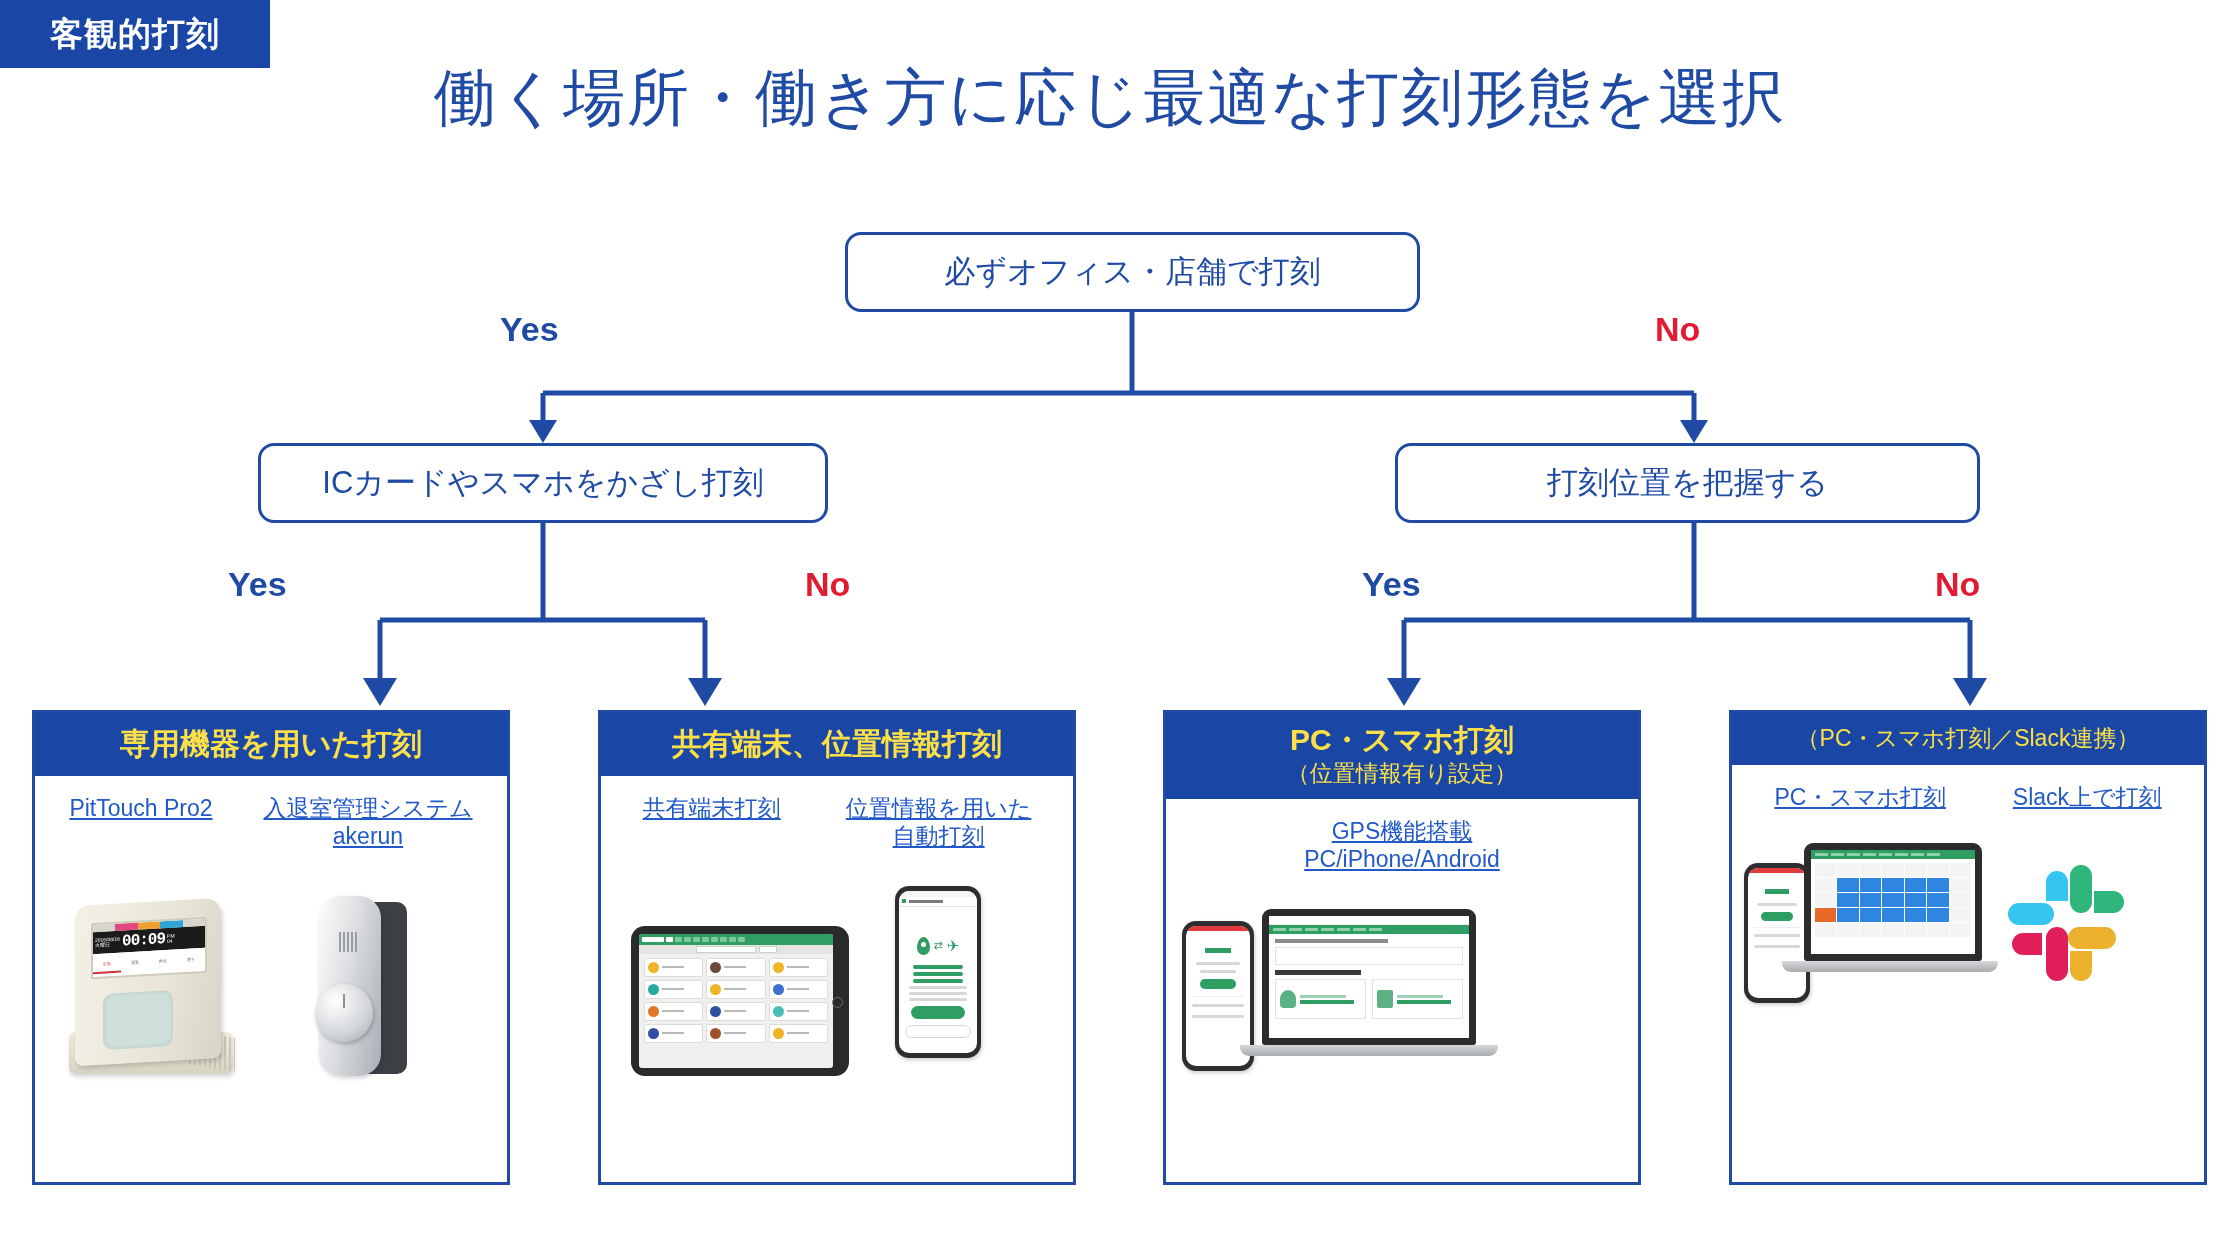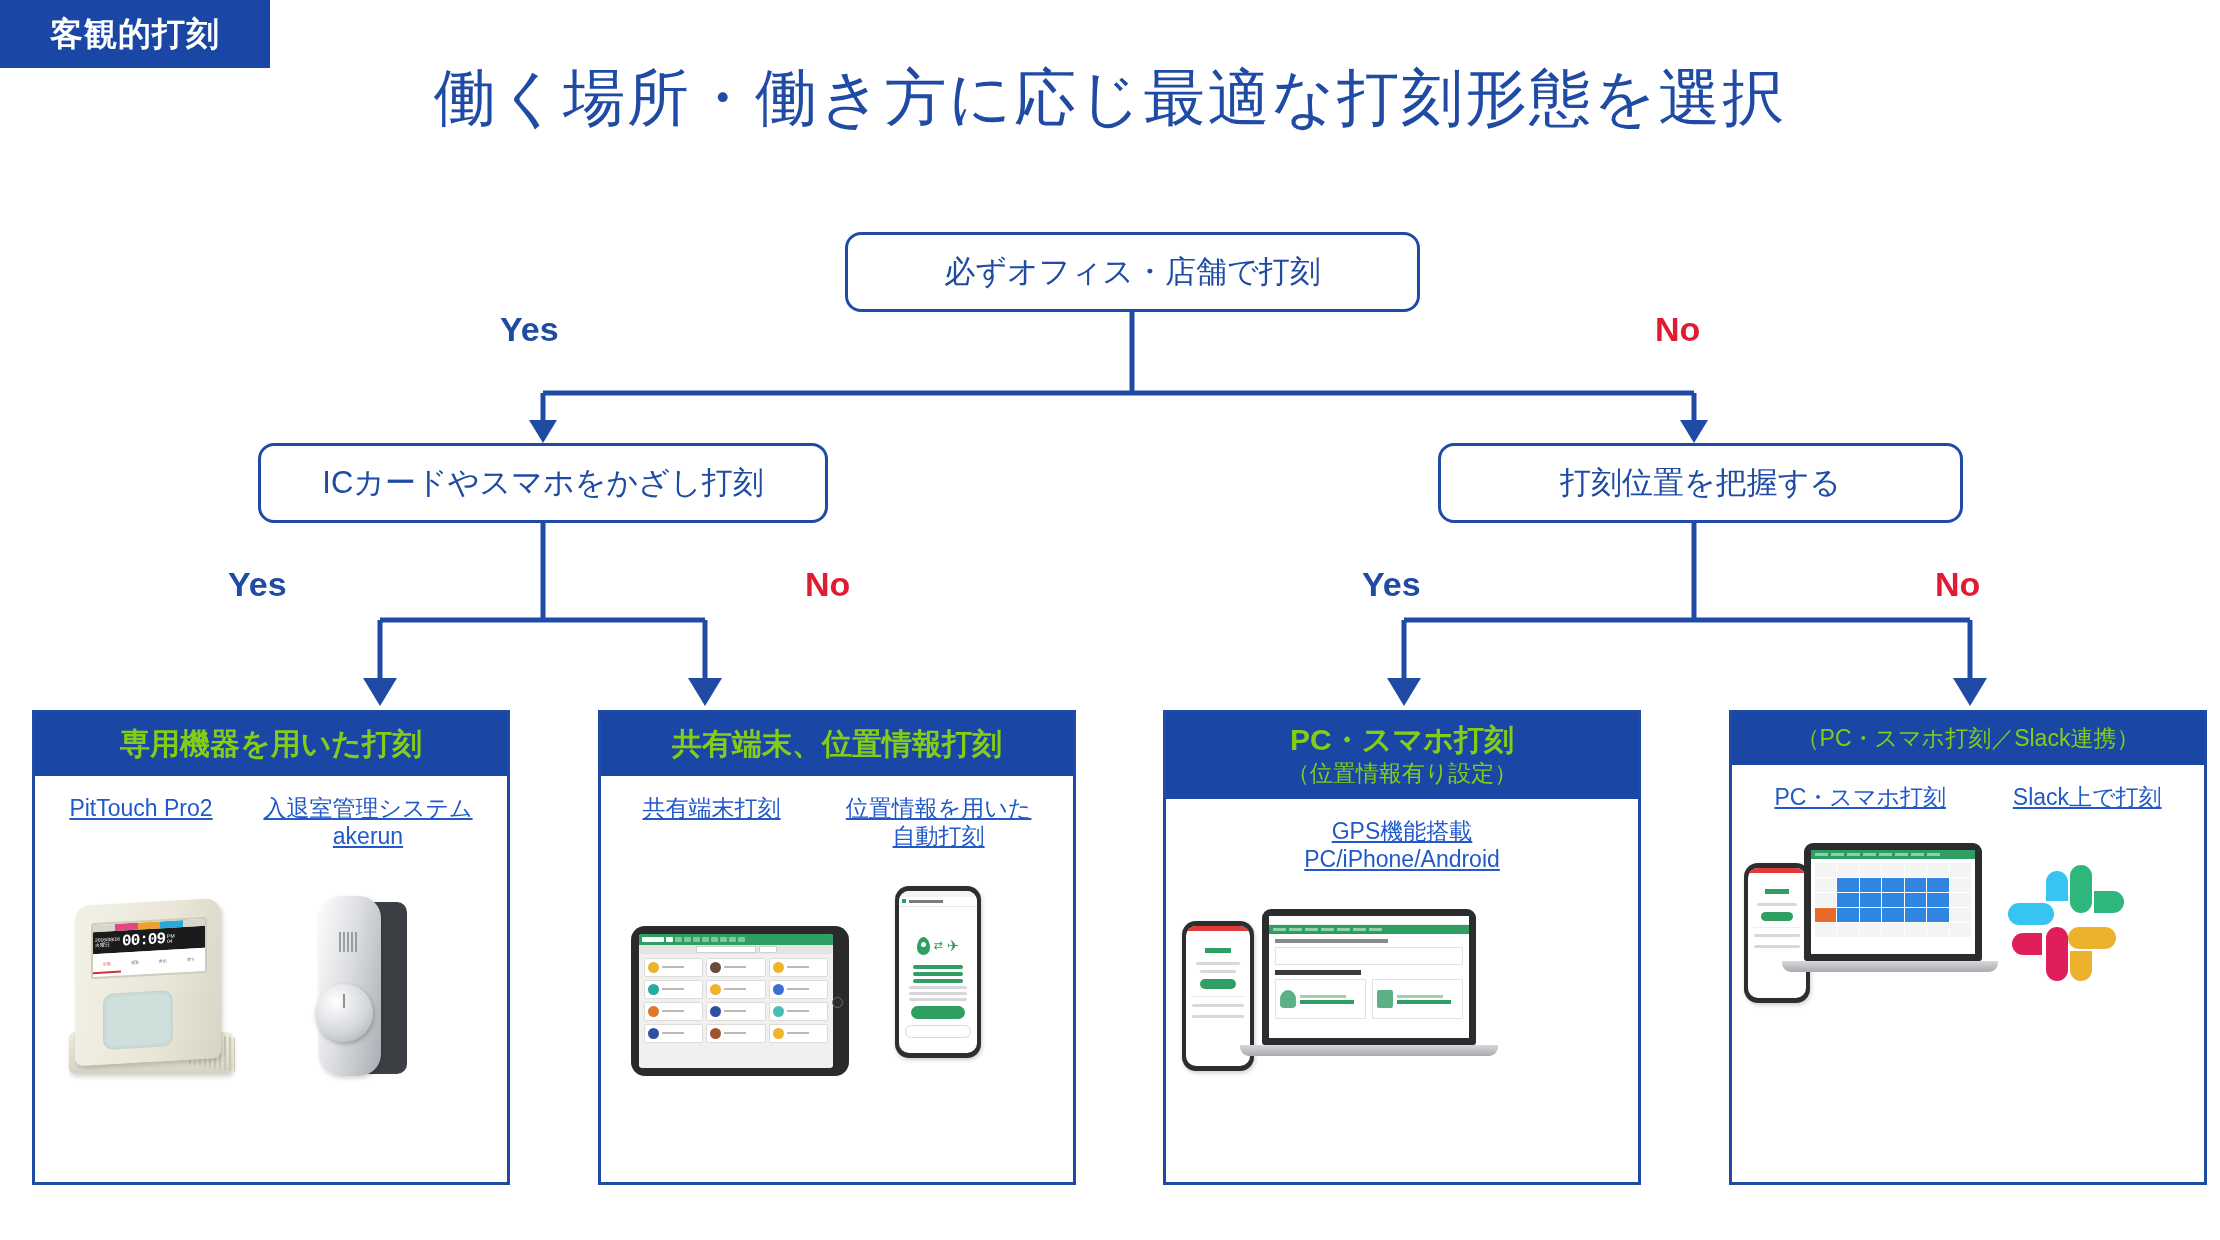--- a/index.html
+++ b/index.html
@@ -21,21 +21,21 @@
     white-space:nowrap;
   }
   
   .node{
     position:absolute;border:3px solid #1F4BA5;border-radius:16px;background:#fff;
     display:flex;align-items:center;justify-content:center;
     font-size:31px;color:#1F4BA5;box-sizing:border-box;
   }
   #node-root{left:845px;top:232px;width:575px;height:80px;}
   #node-left{left:258px;top:443px;width:570px;height:80px;}
-  #node-right{left:1438px;top:443px;width:525px;height:80px;}
+  #node-right{left:1395px;top:443px;width:585px;height:80px;}
   
   .branch-label{position:absolute;font-size:34px;font-weight:bold;white-space:nowrap;}
   .yes{color:#1F4BA5;}
   .no{color:#E01B32;}
   #lbl-y1{left:500px;top:310px;}
   #lbl-n1{left:1655px;top:310px;}
   #lbl-y2{left:228px;top:565px;}
   #lbl-n2{left:805px;top:565px;}
   #lbl-y3{left:1362px;top:565px;}
   #lbl-n3{left:1935px;top:565px;}
@@ -45,21 +45,21 @@
   .card{
     position:absolute;top:710px;width:478px;height:475px;
     border:3px solid #1F4BA5;background:#fff;box-sizing:border-box;
     display:flex;flex-direction:column;
   }
   #card-1{left:32px;}
   #card-2{left:598px;}
   #card-3{left:1163px;}
   #card-4{left:1729px;}
   .card-head{
-    background:#1A47A5;color:#84cc16;padding:10px 6px 12px;text-align:center;
+    background:#1A47A5;color:#fde047;padding:10px 6px 12px;text-align:center;
     flex:0 0 auto;
   }
   .card-head .ttl{font-size:30px;font-weight:bold;line-height:1.15;}
   .card-head .sub{font-size:23px;font-weight:normal;line-height:1.2;margin-top:2px;}
   .card-head.tall{padding-top:14px;padding-bottom:14px;}
   .card-links{
     display:flex;justify-content:space-around;align-items:flex-start;
     padding:18px 12px 6px;gap:6px;flex:0 0 auto;
   }
   .card-links.center{justify-content:center;}

